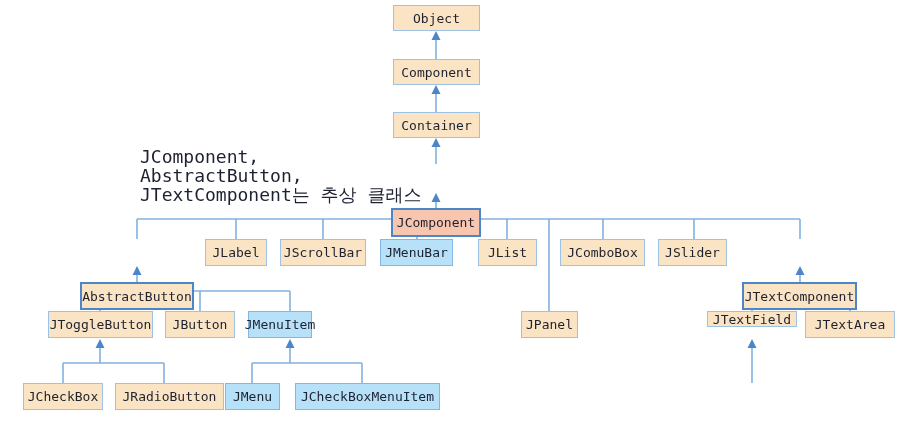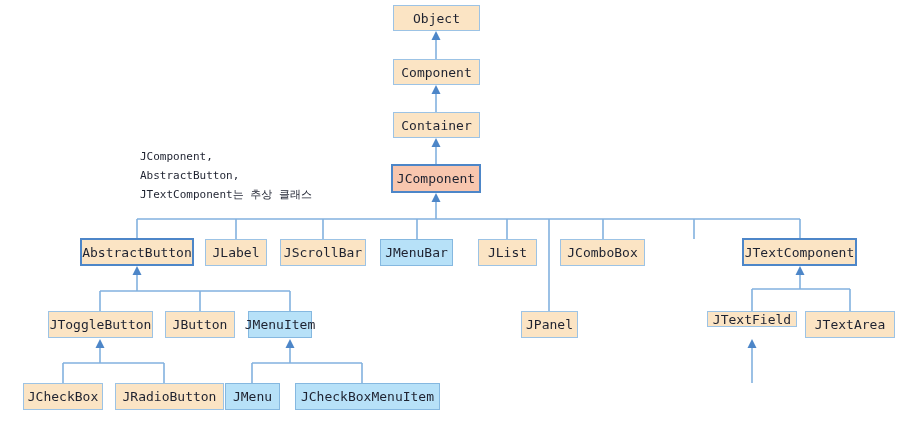--- a/index.html
+++ b/index.html
@@ -17,24 +17,24 @@
     display:flex;align-items:center;justify-content:center;
     box-sizing:border-box;
     background:#FBE4C4;
     border:1.5px solid #9CC3E5;
     color:#1E2230;
     font-size:13px;
     white-space:nowrap;
   }
   .node.blue{background:#B7E1F8;border-color:#85B8E0;}
   .node.salmon{background:#F8C6AE;}
-  .node.thick{border:2.5px solid #4D86C8;}
+  .node.thick{border:2.5px solid #4D86C8;margin-top:44px;}
   .annotation{
     position:absolute;left:140px;top:147px;z-index:2;
-    font-size:11px;line-height:19px;color:#1E2230;
+    font-size:18px;line-height:19px;color:#1E2230;
     font-family:"DejaVu Sans Mono","Liberation Mono",monospace;
   }
 </style>
 </head>
 <body>
 
 <div class="stage">
 
   <svg class="wires" width="898" height="425" viewBox="0 0 898 425">
     <g stroke="#82B1DF" stroke-width="1.6" fill="none">
@@ -101,20 +101,21 @@
   <div class="node" style="left:393px;top:59px;width:87px;height:26px">Component</div>
   <div class="node" style="left:393px;top:112px;width:87px;height:26px">Container</div>
   <div class="node salmon thick" style="left:391px;top:164px;width:90px;height:29px">JComponent</div>
 
   <div class="node thick" style="left:80px;top:238px;width:114px;height:28px">AbstractButton</div>
   <div class="node" style="left:205px;top:239px;width:62px;height:27px">JLabel</div>
   <div class="node" style="left:280px;top:239px;width:86px;height:27px">JScrollBar</div>
   <div class="node blue" style="left:380px;top:239px;width:73px;height:27px">JMenuBar</div>
   <div class="node" style="left:478px;top:239px;width:59px;height:27px">JList</div>
   <div class="node" style="left:560px;top:239px;width:85px;height:27px">JComboBox</div>
+  <div class="node" style="left:658px;top:239px;width:69px;height:27px">JSlider</div>
   <div class="node thick" style="left:742px;top:238px;width:115px;height:28px">JTextComponent</div>
 
   <div class="node" style="left:48px;top:311px;width:105px;height:27px">JToggleButton</div>
   <div class="node" style="left:165px;top:311px;width:70px;height:27px">JButton</div>
   <div class="node blue" style="left:248px;top:311px;width:64px;height:27px">JMenuItem</div>
   <div class="node" style="left:521px;top:311px;width:57px;height:27px">JPanel</div>
   <div class="node" style="left:707px;top:311px;width:90px;height:16px">JTextField</div>
   <div class="node" style="left:805px;top:311px;width:90px;height:27px">JTextArea</div>
 
   <div class="node" style="left:23px;top:383px;width:80px;height:27px">JCheckBox</div>

